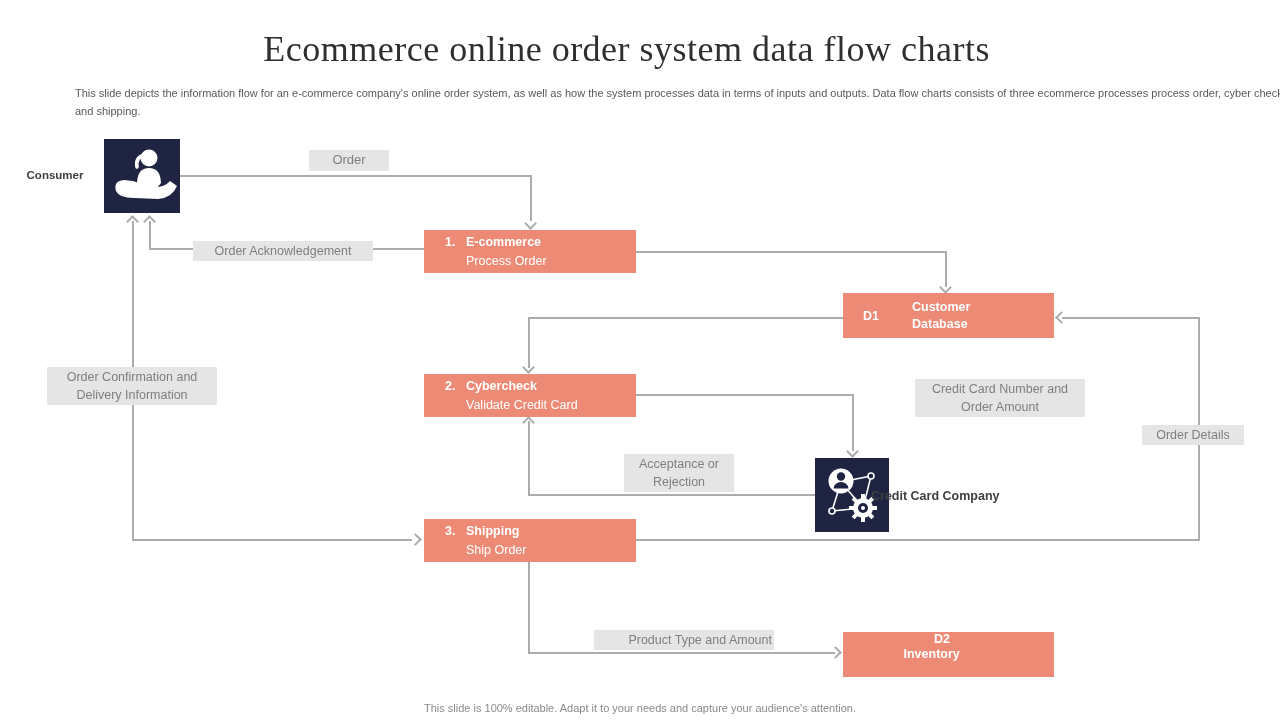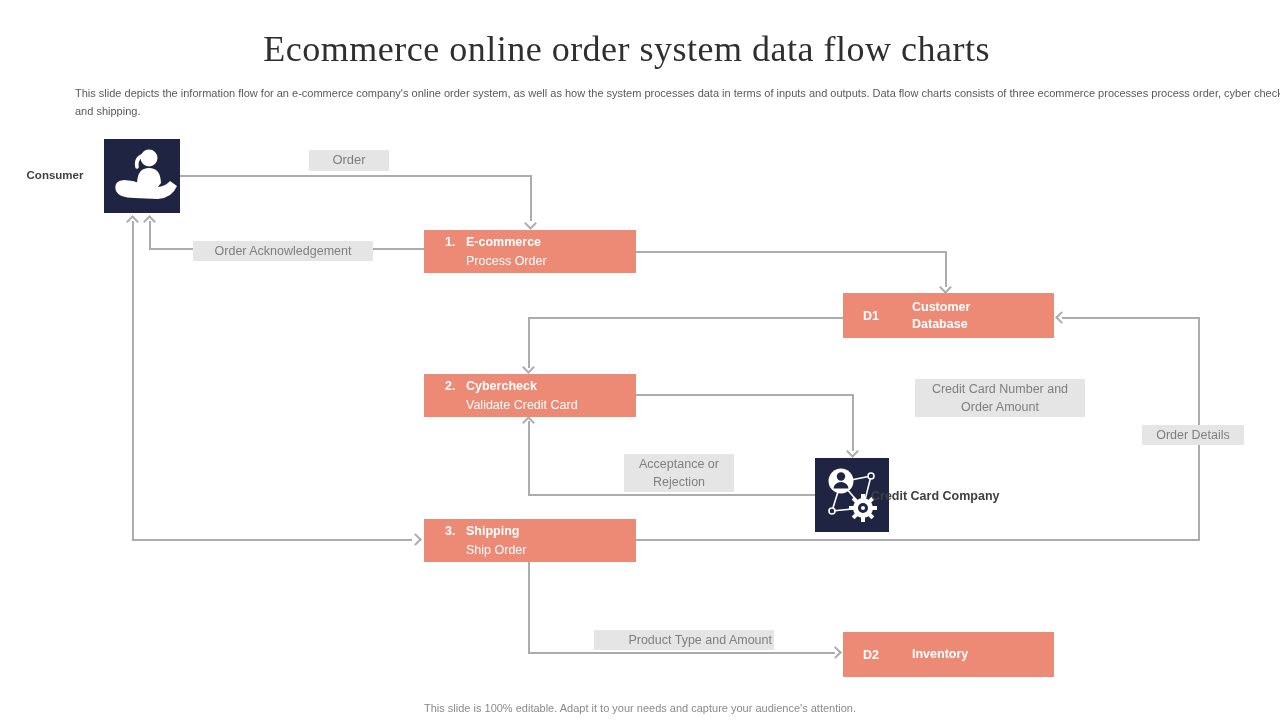--- a/index.html
+++ b/index.html
@@ -94,20 +94,21 @@
   <div class="vline" style="left:1198px;top:317px;height:224px;"></div>
   <div class="hline" style="left:1062px;top:317px;width:138px;"></div>
   <div class="arr left" style="left:1057px;top:313px;"></div>
 
   <div class="vline" style="left:528px;top:562px;height:92px;"></div>
   <div class="hline" style="left:528px;top:652px;width:307px;"></div>
   <div class="arr right" style="left:831px;top:648px;"></div>
 
   <div class="flow-label" style="left:309px;top:150px;width:80px;font-size:13px;">Order</div>
   <div class="flow-label" style="left:193px;top:241px;width:180px;">Order Acknowledgement</div>
+  <div class="flow-label" style="left:47px;top:367px;width:170px;">Order Confirmation and Delivery Information</div>
   <div class="flow-label" style="left:624px;top:454px;width:110px;">Acceptance or Rejection</div>
   <div class="flow-label" style="left:915px;top:379px;width:170px;">Credit Card Number and Order Amount</div>
   <div class="flow-label" style="left:1142px;top:425px;width:102px;">Order Details</div>
   <div class="flow-label" style="left:594px;top:630px;width:180px;text-align:right;">Product Type and Amount</div>
 
   <div class="entity-label" style="left:10px;top:169px;width:90px;text-align:center;font-size:11.5px;">Consumer</div>
   <div class="entity" style="left:104px;top:139px;width:76px;height:74px;">
     <svg viewBox="0 0 76 74">
       <circle cx="45" cy="19" r="8.5" fill="#fff"></circle>
       <path d="M40 16 q-9 3 -7 12" stroke="#fff" stroke-width="3.5" fill="none" stroke-linecap="round"></path>
@@ -165,19 +166,19 @@
     <span class="p-num">3.</span>
     <span class="p-name">Shipping</span>
     <span class="p-sub">Ship Order</span>
   </div>
 
   <div class="datastore" style="left:843px;top:293px;">
     <span class="d-id">D1</span>
     <span class="d-name">Customer Database</span>
   </div>
 
-  <div class="datastore" style="left:843px;top:632px;">
+  <div class="datastore" style="left:843px;top:632px;flex-direction:column;">
     <span class="d-id">D2</span>
     <span class="d-name">Inventory</span>
   </div>
 
   <div class="footer">This slide is 100% editable. Adapt it to your needs and capture your audience's attention.</div>
 </div>
 
 </body></html>

